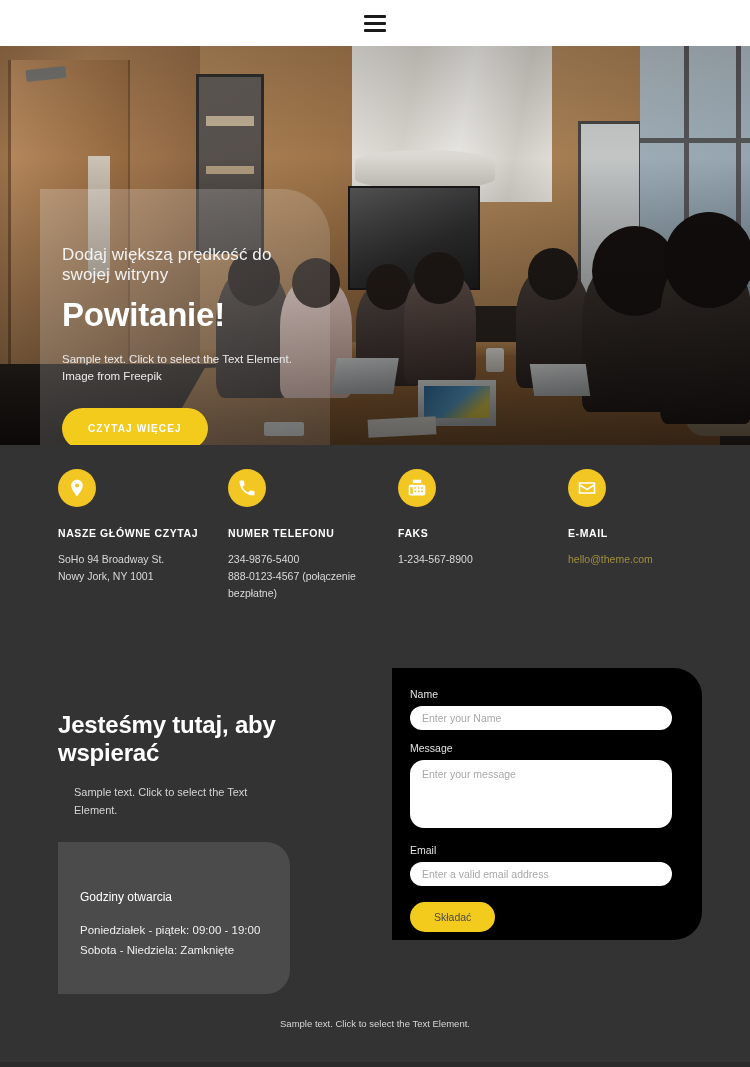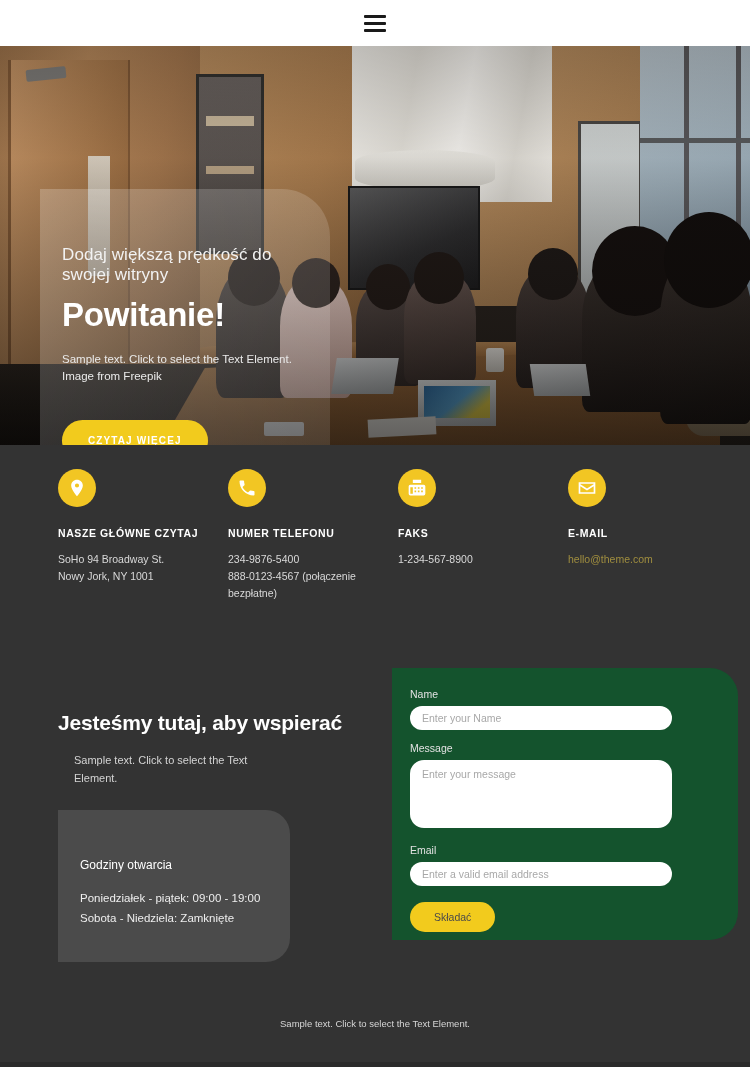--- a/index.html
+++ b/index.html
@@ -119,21 +119,21 @@
     position:absolute; left:40px; top:143px; width:290px; height:268px;
     background:linear-gradient(135deg,rgba(255,255,255,0.22),rgba(255,255,255,0.10));
     border-radius:0 48px 0 0;
     padding:56px 22px 0 22px;
   }
   .hero-kicker { font-size:17px; color:#f2f2f2; letter-spacing:.1px; }
   .hero-title { font-size:33px; font-weight:bold; color:#ffffff; margin-top:11px;
                 letter-spacing:-.2px; }
   .hero-sub { font-size:11.5px; color:#eaeaea; line-height:1.45; margin-top:17px; }
   .hero-btn {
-    margin-top:36px; display:inline-block; background:#f2cb1d; color:#ffffff;
+    margin-top:24px; display:inline-block; background:#f2cb1d; color:#ffffff;
     font-size:10px; font-weight:bold; letter-spacing:1.1px;
     padding:15px 26px; border:none; border-radius:26px; cursor:pointer;
     min-width:136px; text-align:center;
   }
 
   
   .contact { padding:24px 0 0 0; height:196px; }
   .contact-grid { display:flex; padding:0 58px 0 58px; }
   .ccol { flex:0 0 auto; }
   .ccol:nth-child(1){ width:170px; }
@@ -145,32 +145,32 @@
     display:flex; align-items:center; justify-content:center; margin-bottom:20px;
   }
   .cicon svg { width:20px; height:20px; fill:#ffffff; }
   .ctitle { font-size:10.5px; font-weight:bold; letter-spacing:.6px; color:#ffffff; }
   .ctext { font-size:10.5px; color:#d9d9d9; line-height:1.6; margin-top:12px; }
   .ctext a { color:#a08e3f; text-decoration:none; }
 
   
   .support { display:flex; padding:48px 58px 0 58px; position:relative; }
   .sleft { width:300px; padding-top:22px; }
-  .sheading { font-size:21px; font-weight:bold; color:#ffffff; letter-spacing:-.2px; }
+  .sheading { font-size:24px; font-weight:bold; color:#ffffff; letter-spacing:-.2px; }
   .ssub { font-size:11px; color:#d4d4d4; line-height:1.6; margin-top:17px; }
   .hours-card {
     margin-top:23px; width:232px; height:152px; background:#4b4b4b;
     border-radius:0 24px 24px 0; padding:48px 0 0 22px;
   }
   .hours-title { font-size:12px; color:#ffffff; }
   .hours-lines { font-size:11.5px; color:#eeeeee; line-height:1.75; margin-top:16px; }
 
   .form-panel {
-    position:absolute; left:392px; top:668px; width:346px; height:272px;
-    background:#14532d; border-radius:0 28px 28px 0; padding:20px 20px 0 18px;
+    position:absolute; left:392px; top:668px; width:310px; height:272px;
+    background:#000000; border-radius:0 28px 28px 0; padding:20px 20px 0 18px;
   }
   .flabel { font-size:10.5px; color:#e2e2e2; margin-bottom:6px; display:block; }
   .finput {
     width:262px; height:24px; border-radius:13px; border:none; background:#ffffff;
     padding:0 12px; font-size:10.5px; font-family:"Liberation Sans", sans-serif;
     color:#333; outline:none;
   }
   .finput::placeholder, .ftext::placeholder { color:#a8a8a8; }
   .fgroup { margin-bottom:12px; }
   .ftext {

